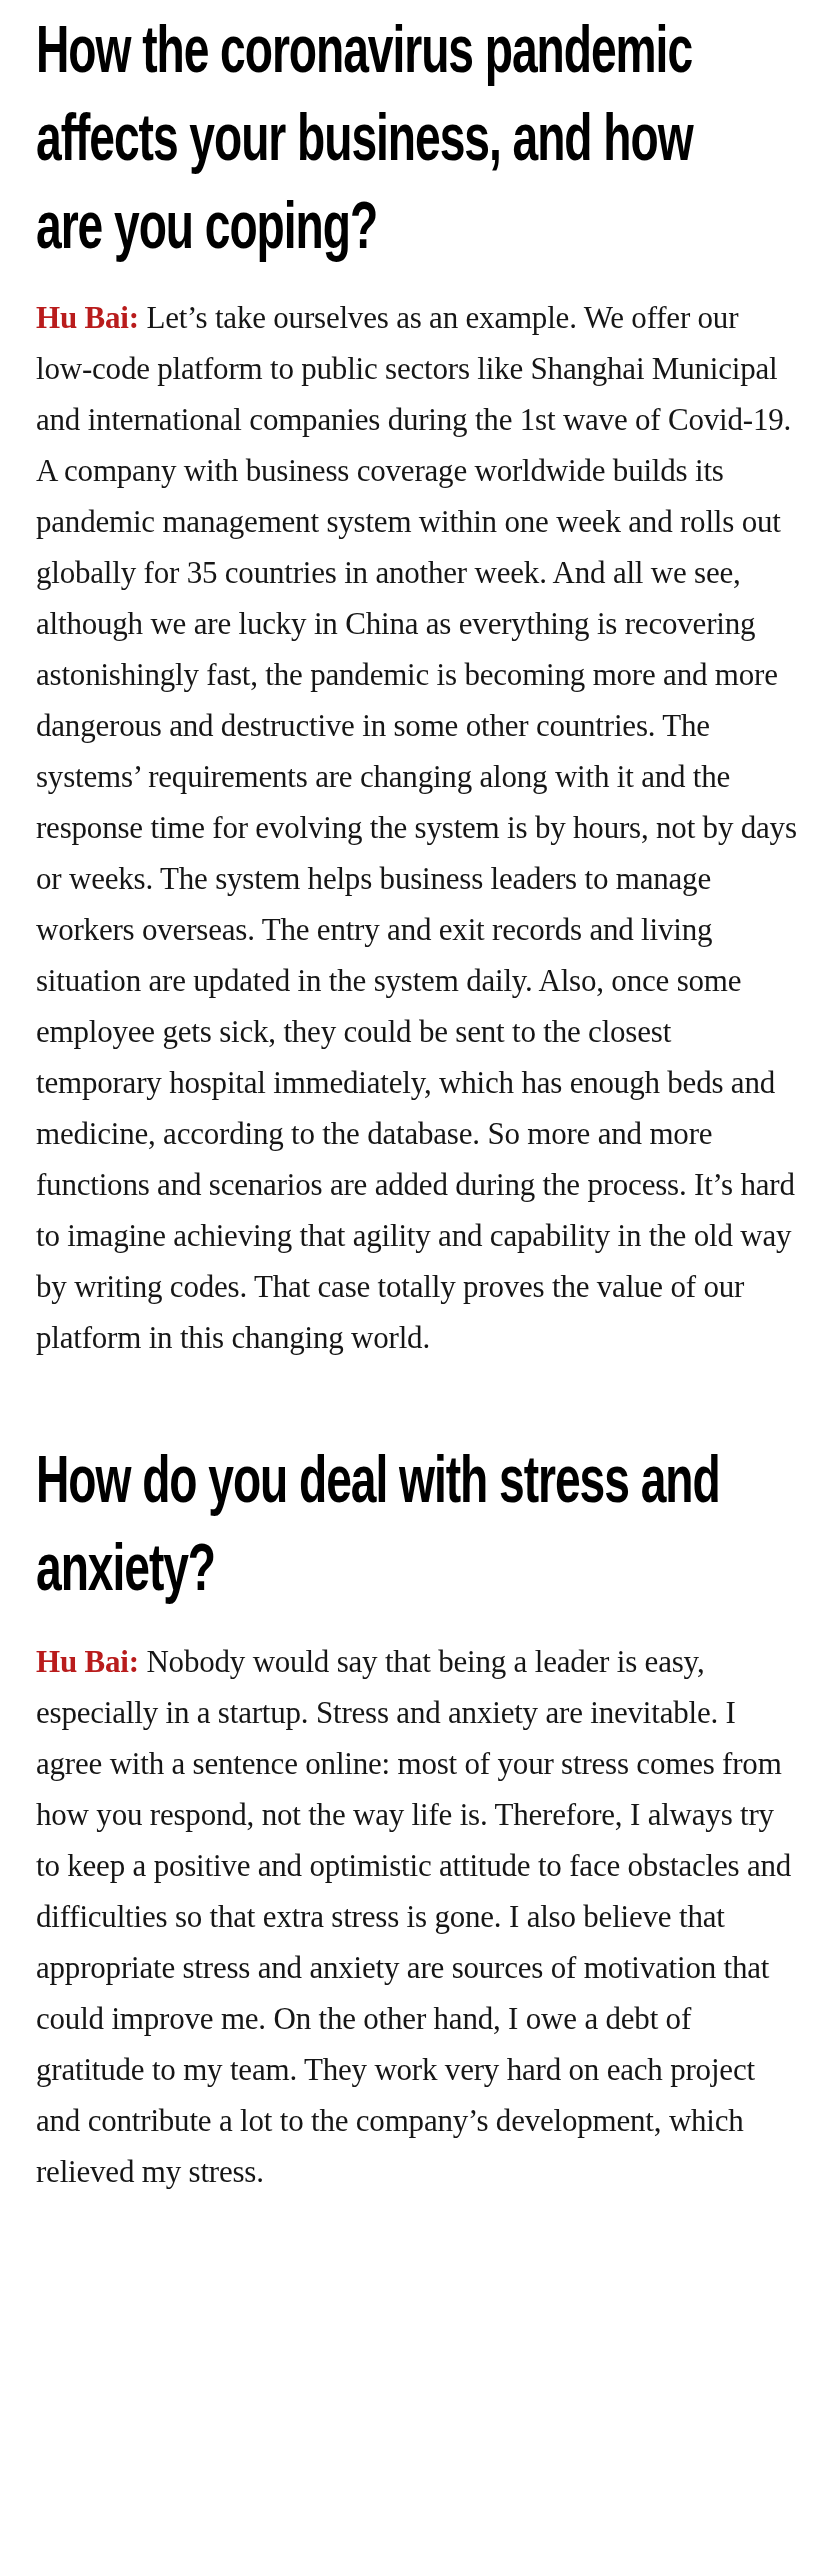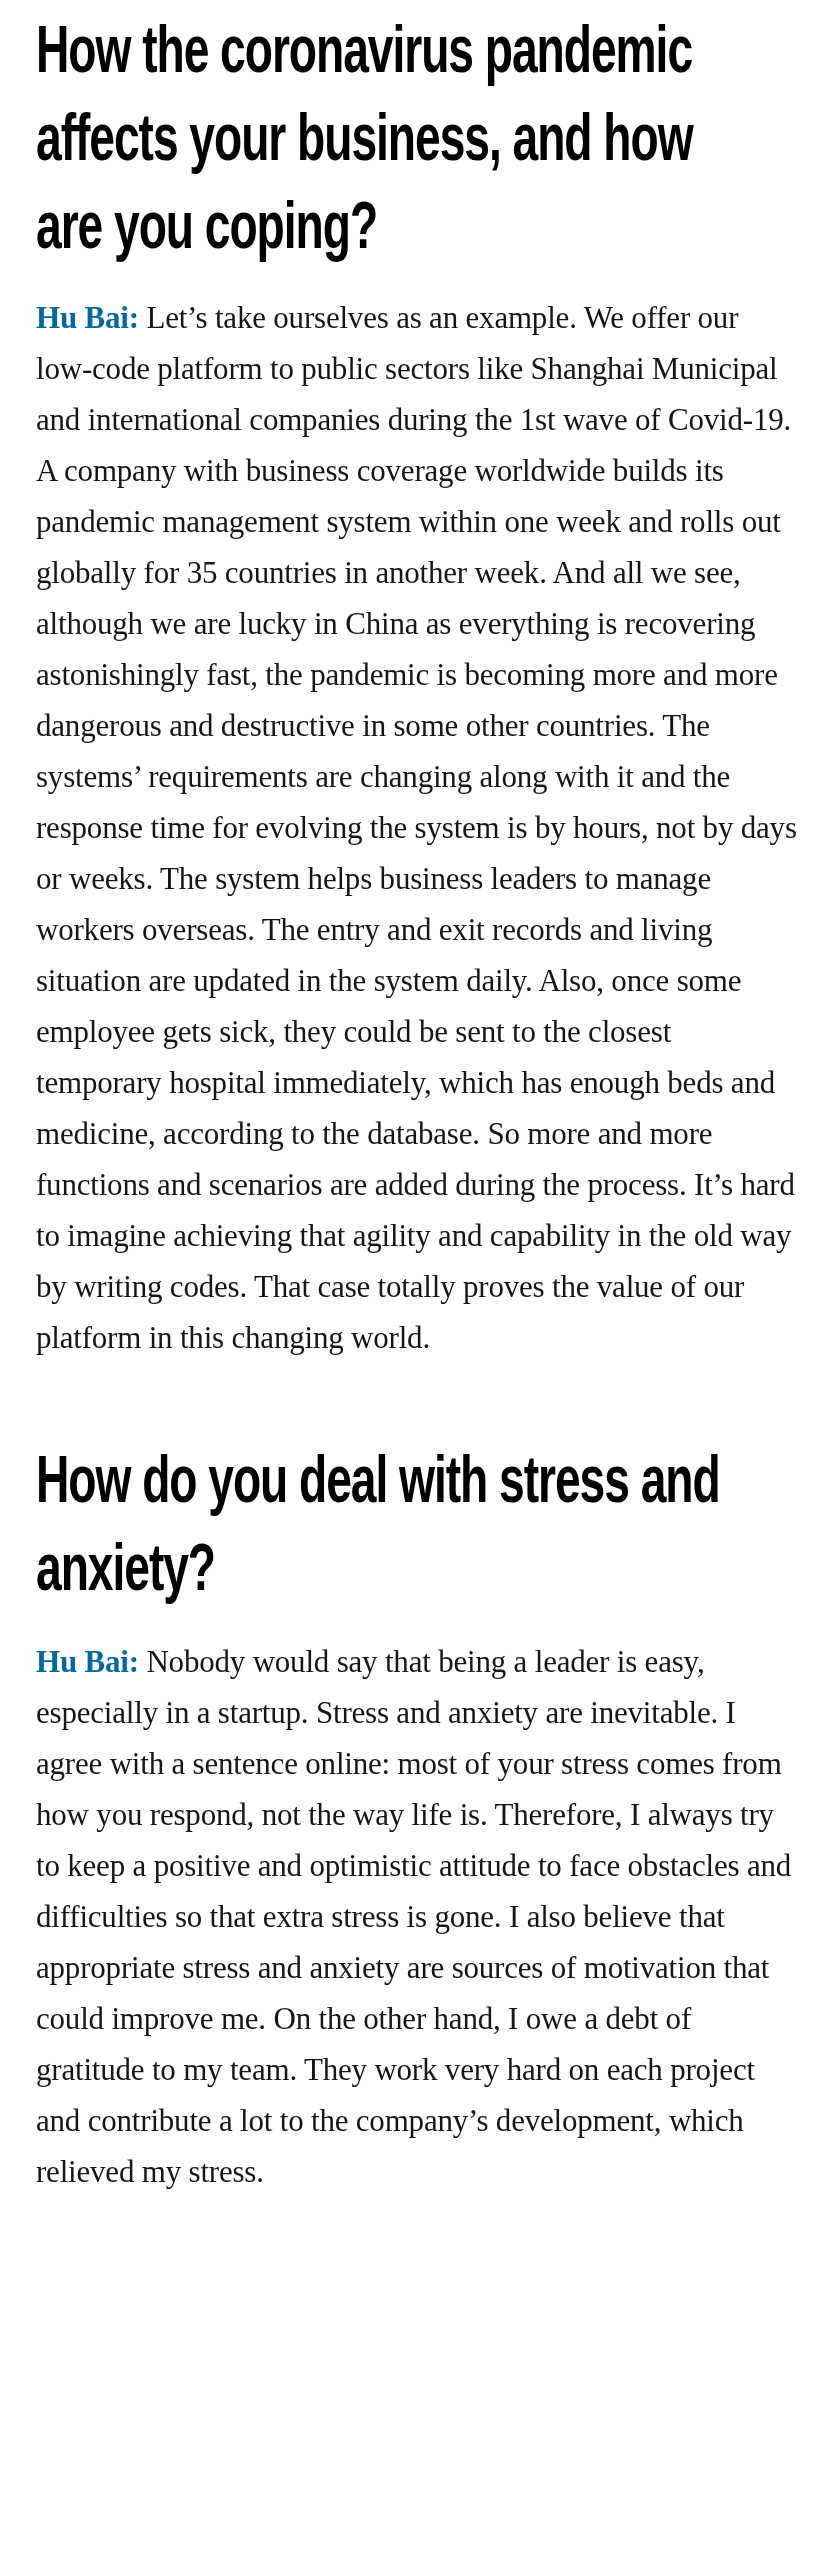--- a/index.html
+++ b/index.html
@@ -49,21 +49,21 @@
     width: 765px;
     font-family: "Liberation Serif", serif;
     font-size: 31px;
     line-height: 51px;
     color: #161616;
     letter-spacing: -0.2px;
     text-align: left;
   }
   .speaker {
     font-weight: 700;
-    color: #0369a1;
+    color: #b91c1c;
   }
 </style>
 </head>
 <body>
 
 <div class="page">
 
   <h1 class="headline h1-block">
     <span class="hl">How the coronavirus pandemic</span>
     <span class="hl">affects your business, and how</span>

